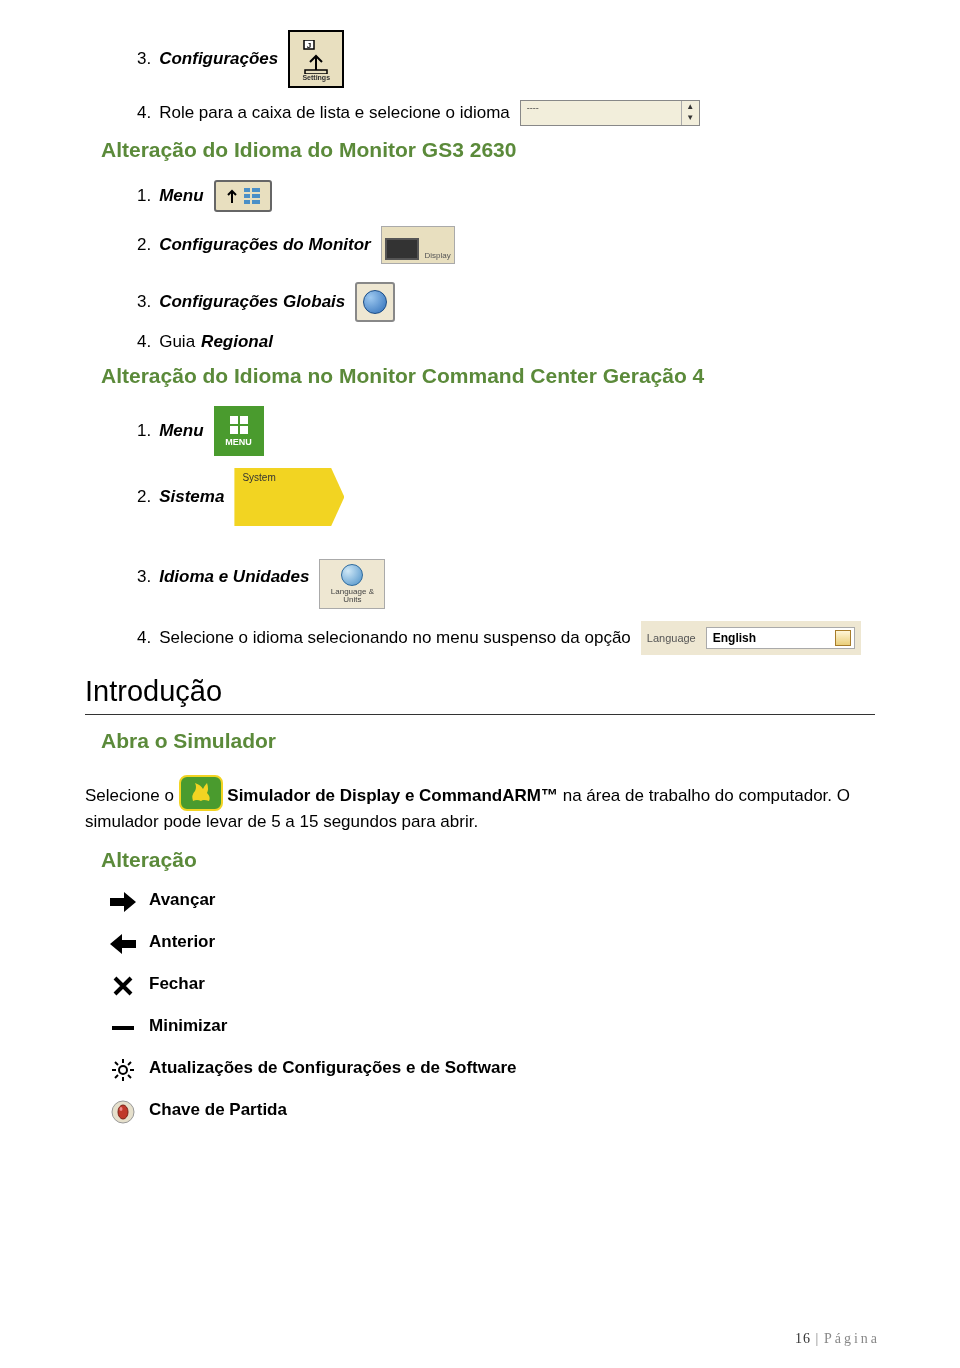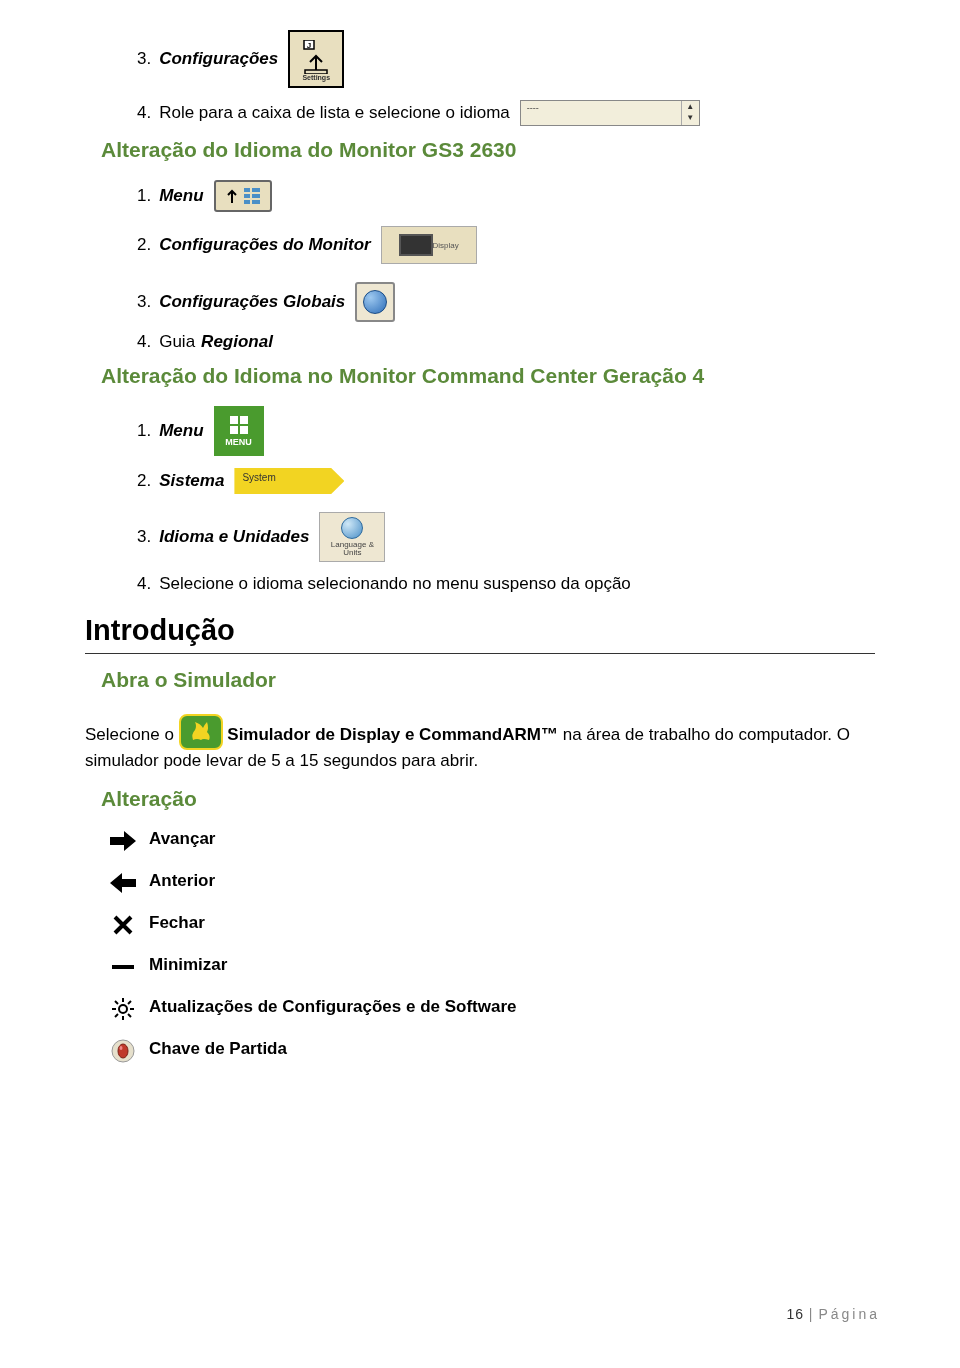--- a/index.html
+++ b/index.html
@@ -12,21 +12,21 @@
     font-size: 17px;
     position: relative;
     padding: 30px 85px 0 85px;
   }
   .line { display: flex; align-items: center; margin-bottom: 10px; flex-wrap: wrap; }
   .num { margin-right: 8px; }
   .ital { font-style: italic; font-weight: bold; }
   .bold { font-weight: bold; }
   .indent { margin-left: 52px; }
   .heading-green { color: #5b8a3a; font-weight: bold; font-size: 21px; margin: 12px 0 18px 16px; }
-  .heading-big { font-size: 29px; font-weight: bold; margin: 20px 0 6px 0; }
+  .heading-big { font-size: 29px; font-weight: normal; margin: 20px 0 6px 0; }
   .hr { border: none; border-bottom: 1px solid #333; margin: 0 0 14px 0; }
   .icon { display: inline-flex; align-items: center; justify-content: center; margin: 0 4px; }
   .icon-settings {
     display: inline-flex; flex-direction: column; align-items: center;
     border: 2px solid #000; background: #e8dfbf; width: 56px; height: 58px;
     font-size: 7px; font-weight: bold; color: #333;
   }
   .icon-settings svg { margin-top: 2px; }
   .icon-dropdown {
     display: inline-flex; align-items: center; justify-content: flex-end;
@@ -35,63 +35,63 @@
   }
   .icon-dropdown .dashes { position: absolute; left: 6px; top: 2px; font-size: 9px; color: #444; }
   .spinner { display: flex; flex-direction: column; width: 18px; height: 24px; border-left: 1px solid #aaa; }
   .spinner span { font-size: 8px; line-height: 11px; text-align: center; color: #333; }
   .icon-menu1 {
     display: inline-flex; align-items: center; justify-content: center;
     border: 2px solid #666; background: #e8dfbf; width: 58px; height: 32px;
     border-radius: 3px; gap: 4px;
   }
   .icon-display {
-    display: inline-flex; align-items: center;
-    border: 1px solid #aaa; background: #e8dfbf; width: 96px; height: 38px;
-    padding: 17px; justify-content: space-between; font-size: 8px; color: #555;
+    display: inline-flex; align-items: flex-end;
+    border: 1px solid #aaa; background: #e8dfbf; width: 74px; height: 38px;
+    padding: 3px; justify-content: space-between; font-size: 8px; color: #555;
   }
   .icon-display .screen { width: 34px; height: 22px; background: #333; border: 2px solid #555; display: inline-block; }
   .icon-globe {
     display: inline-flex; align-items: center; justify-content: center;
     border: 2px solid #888; background: #eee7d2; width: 40px; height: 40px; border-radius: 3px;
   }
   .globe { width: 24px; height: 24px; border-radius: 50%; background: radial-gradient(circle at 30% 30%, #9ec9f0, #2d6db8); border: 1px solid #1a4c86; }
   .icon-menu2 {
     display: inline-flex; flex-direction: column; align-items: center; justify-content: center;
     background: #4a9b2e; width: 50px; height: 50px; color: #fff; font-size: 9px; font-weight: bold;
   }
   .icon-menu2 .grid { display: grid; grid-template-columns: 8px 8px; grid-gap: 2px; margin-bottom: 3px; }
   .icon-menu2 .grid span { width: 8px; height: 8px; background: #fff; }
   .icon-system {
-    display: inline-block; background: #f2d422; width: 110px; height: 26px;
+    display: inline-block; background: #f2d422; width: 110px; height: 58px;
     position: relative; font-size: 10px; color: #333; padding: 4px 8px;
     clip-path: polygon(0 0, 88% 0, 100% 50%, 88% 100%, 0 100%);
   }
   .icon-langunits {
     display: inline-flex; align-items: center; justify-content: center;
     border: 1px solid #aaa; background: #eee7d2; width: 66px; height: 50px;
-    flex-direction: column; font-size: 8px; color: #444; line-height: 1;
+    flex-direction: column; font-size: 8px; color: #444; line-height: 1; margin-top: 15px;
   }
   .icon-langunits .globe2 { width: 22px; height: 22px; border-radius: 50%; background: radial-gradient(circle at 30% 30%, #cfe8f7, #4a8fc7); border: 1px solid #2d6a9e; margin-bottom: 2px; }
   .icon-langdrop {
     display: inline-flex; align-items: center;
     background: #eee7d2; width: 220px; height: 34px;
     font-size: 11px; color: #555; padding: 0 6px; gap: 10px;
   }
   .icon-langdrop .field { flex: 1; background: #fff; border: 1px solid #aaa; height: 22px; display: flex; align-items: center; padding: 0 6px; font-weight: bold; color: #000; font-size: 12px; position: relative; }
   .icon-langdrop .field .drop { position: absolute; right: 3px; width: 16px; height: 16px; border: 1px solid #a77c2a; background: linear-gradient(#fff6d8, #e9ce7a); }
   .deer-logo {
     display: inline-flex; align-items: center; justify-content: center;
     width: 44px; height: 36px; background: #4a9b2e; border: 2px solid #f2d422; border-radius: 8px;
     position: relative; top: 4px;
   }
   .deer-logo svg { width: 28px; height: 24px; }
   .nav-row { display: flex; margin: 8px 0 18px 24px; gap: 12px; }
   .nav-icon { display: inline-flex; align-items: center; justify-content: center; width: 28px; height: 24px; }
-  .footer { position: absolute; bottom: 46px; right: 80px; font-size: 14px; letter-spacing: 1px; color: #333; }
+  .footer { position: absolute; bottom: 21px; right: 80px; font-size: 14px; letter-spacing: 1px; color: #333; font-family: Liberation Serif, serif; }
   .footer .pnum { color: #333; }
   .footer .ptext { color: #888; }
   .inline-spacer { width: 6px; display: inline-block; }
 </style>
 </head>
 <body>
 
 <div class="line indent">
   <span class="num">3.</span>
   <span class="ital">Configurações</span>
@@ -201,20 +201,27 @@
     <span class="globe2"></span>
     <span>Language &amp;</span>
     <span>Units</span>
   </span>
 </div>
 
 <div class="line indent" style="margin-top:12px;">
   <span class="num">4.</span>
   <span>Selecione o idioma selecionando no menu suspenso da opção</span>
   <span class="inline-spacer"></span>
+  <span class="icon icon-langdrop">
+    <span>Language</span>
+    <span class="field">
+      <span>English</span>
+      <span class="drop"></span>
+    </span>
+  </span>
 </div>
 
 <div class="heading-big">Introdução</div>
 <hr class="hr">
 <div class="heading-green" style="margin-top:4px;">Abra o Simulador</div>
 
 <div class="line" style="margin-top:18px; display:block; line-height:1.5;">
   <span>Selecione o </span>
   <span class="deer-logo">
     <svg viewBox="0 0 28 24">

